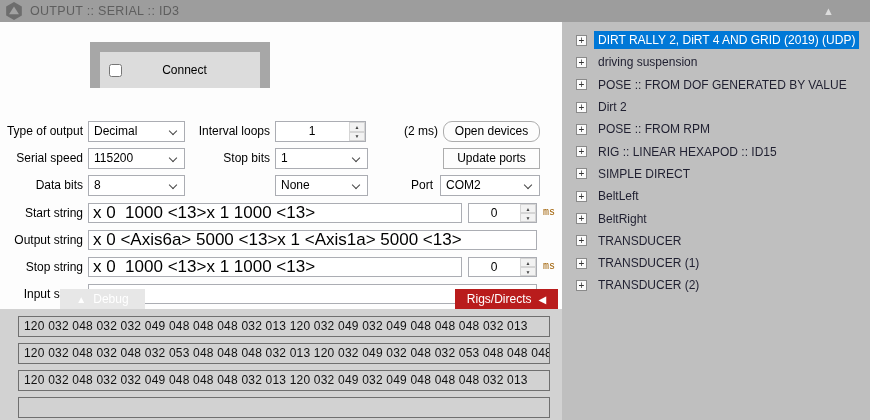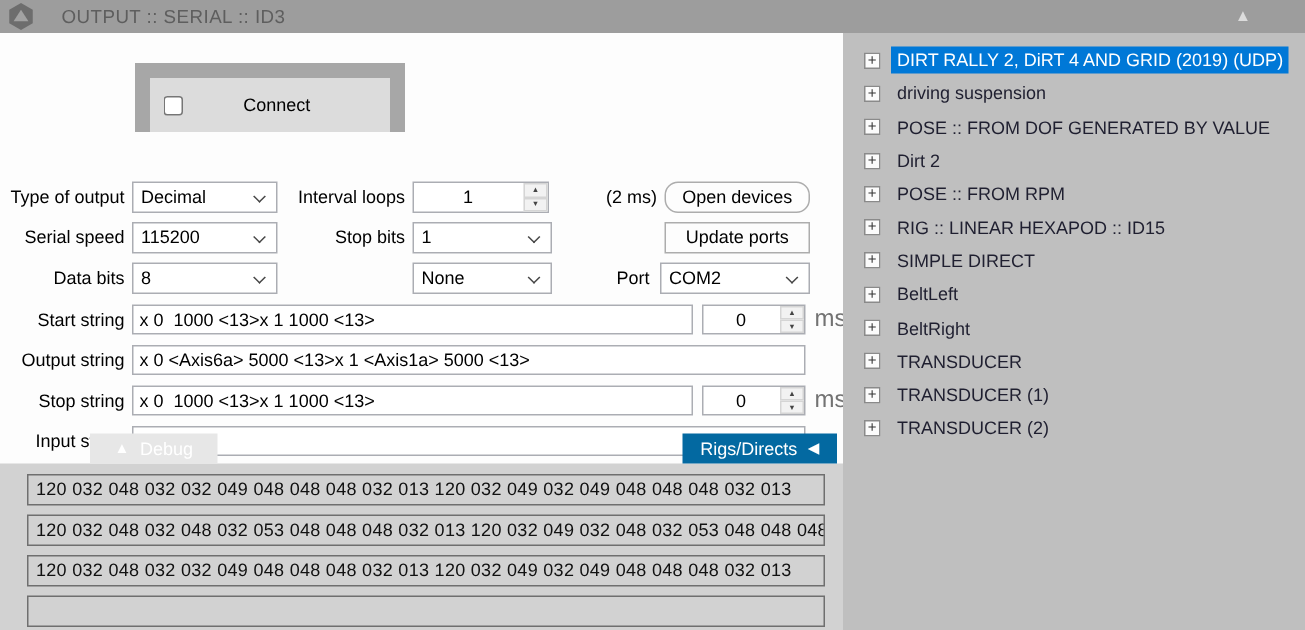--- a/index.html
+++ b/index.html
@@ -2,21 +2,21 @@
 <html><head>
 <meta charset="utf-8">
 <style>
   * { margin:0; padding:0; box-sizing:border-box; }
   body { font-family: "Liberation Sans", sans-serif; background:#bfbfbf; }
   .app { position:relative; width:870px; height:420px; overflow:hidden; background:#ffffff; }
 
   
   .titlebar { position:absolute; left:0; top:0; width:870px; height:22px; background:#9d9d9d; }
   .hex-icon { position:absolute; left:5px; top:2px; width:18px; height:18px; }
-  .titlebar-text { position:absolute; left:30px; top:0; line-height:22px; font-size:12.5px; color:#5e5e5e; letter-spacing:.3px;margin-left:11px; }
+  .titlebar-text { position:absolute; left:30px; top:0; line-height:22px; font-size:12.5px; color:#5e5e5e; letter-spacing:.3px; }
   .collapse-btn { position:absolute; right:36px; top:0; line-height:22px; font-size:11px; color:#dcdcdc; cursor:default; }
 
   
   .main-panel { position:absolute; left:0; top:22px; width:562px; height:398px; background:#fdfdfd; }
   .debug-bg { position:absolute; left:0; top:309px; width:562px; height:111px; background:#d2d2d2; }
 
   
   .connect-frame { position:absolute; left:90px; top:42px; width:180px; height:46px; background:#a7a7a7; }
   .connect-btn { position:absolute; left:100px; top:52px; width:160px; height:36px; background:#dcdcdc; display:flex; align-items:center; }
   .connect-btn input { margin-left:9px; width:13px; height:13px; accent-color:#ffffff; }
@@ -25,26 +25,26 @@
   
   .lbl { position:absolute; font-size:12px; color:#000; text-align:right; line-height:21px; }
   .combo { position:absolute; height:21px; background:#fff; border:1px solid #abadb3; }
   .combo-val { position:absolute; left:5px; top:0; line-height:19px; font-size:12px; color:#000; white-space:nowrap; }
   .chev { position:absolute; right:8px; top:6px; width:6px; height:6px; border-right:1px solid #464646; border-bottom:1px solid #464646; transform:rotate(45deg); }
   .btn { position:absolute; height:21px; background:#fdfdfd; border:1px solid #adadad; font-family:"Liberation Sans",sans-serif; font-size:12px; color:#000; text-align:center; line-height:19px; }
   .spin { position:absolute; height:21px; background:#fff; border:1px solid #abadb3; }
   .spin-val { position:absolute; left:0; right:17px; top:0; bottom:0; text-align:center; font-size:12px; line-height:19px; color:#000; }
   .spin-btns { position:absolute; right:0; top:0; bottom:0; width:16px; display:flex; flex-direction:column; }
   .spin-up,.spin-down { flex:1; background:#f2f2f2; border:1px solid #d5d5d5; font-size:5px; color:#444; display:flex; align-items:center; justify-content:center; }
-  .txt { position:absolute; height:20px; background:#fff; border:1px solid #abadb3; font-family:"Liberation Sans",sans-serif; font-size:12px; color:#000; padding:0 4px; }
-  .ms-lbl { position:absolute; font-size:16px; color:#737373; line-height:20px; }
+  .txt { position:absolute; height:20px; background:#fff; border:1px solid #abadb3; font-family:"Liberation Sans",sans-serif; font-size:17px; color:#000; padding:0 4px; }
+  .ms-lbl { position:absolute; font-size:10px; color:#a16207; line-height:20px;font-family:Liberation Mono, monospace; }
 
   
   .debug-tab { position:absolute; left:60px; top:289px; width:85px; height:20px; background:#e7e7e7; color:#fff; font-size:12px; display:flex; align-items:center; justify-content:center; gap:7px; }
-  .rigs-tab { position:absolute; left:455px; top:289px; width:103px; height:20px; background:#0369a1; color:#fff; font-size:12px; display:flex; align-items:center; justify-content:center; gap:7px; }
+  .rigs-tab { position:absolute; left:455px; top:289px; width:103px; height:20px; background:#b91c1c; color:#fff; font-size:12px; display:flex; align-items:center; justify-content:center; gap:7px; }
   .tab-tri { font-size:10px; color:#fff; }
 
   
   .dbg-row { position:absolute; left:18px; width:532px; height:21px; border:1px solid #6f6f6f; font-size:12px; color:#111; line-height:19px; padding-left:5px; letter-spacing:.2px; white-space:nowrap; overflow:hidden; }
 
   
   .sidebar { position:absolute; left:562px; top:22px; width:308px; height:398px; background:#bfbfbf; padding-top:7px; }
   .tree-item { height:22.3px; display:flex; align-items:center; padding-left:14px; }
   .plus-box { width:11px; height:11px; background:#fbfbfb; border:1px solid #8a8a8a; font-size:10px; line-height:9px; text-align:center; color:#333; flex:0 0 auto; }
   .tree-label { margin-left:7px; font-size:12px; color:#1f1f30; padding:2px 4px; white-space:nowrap; }

